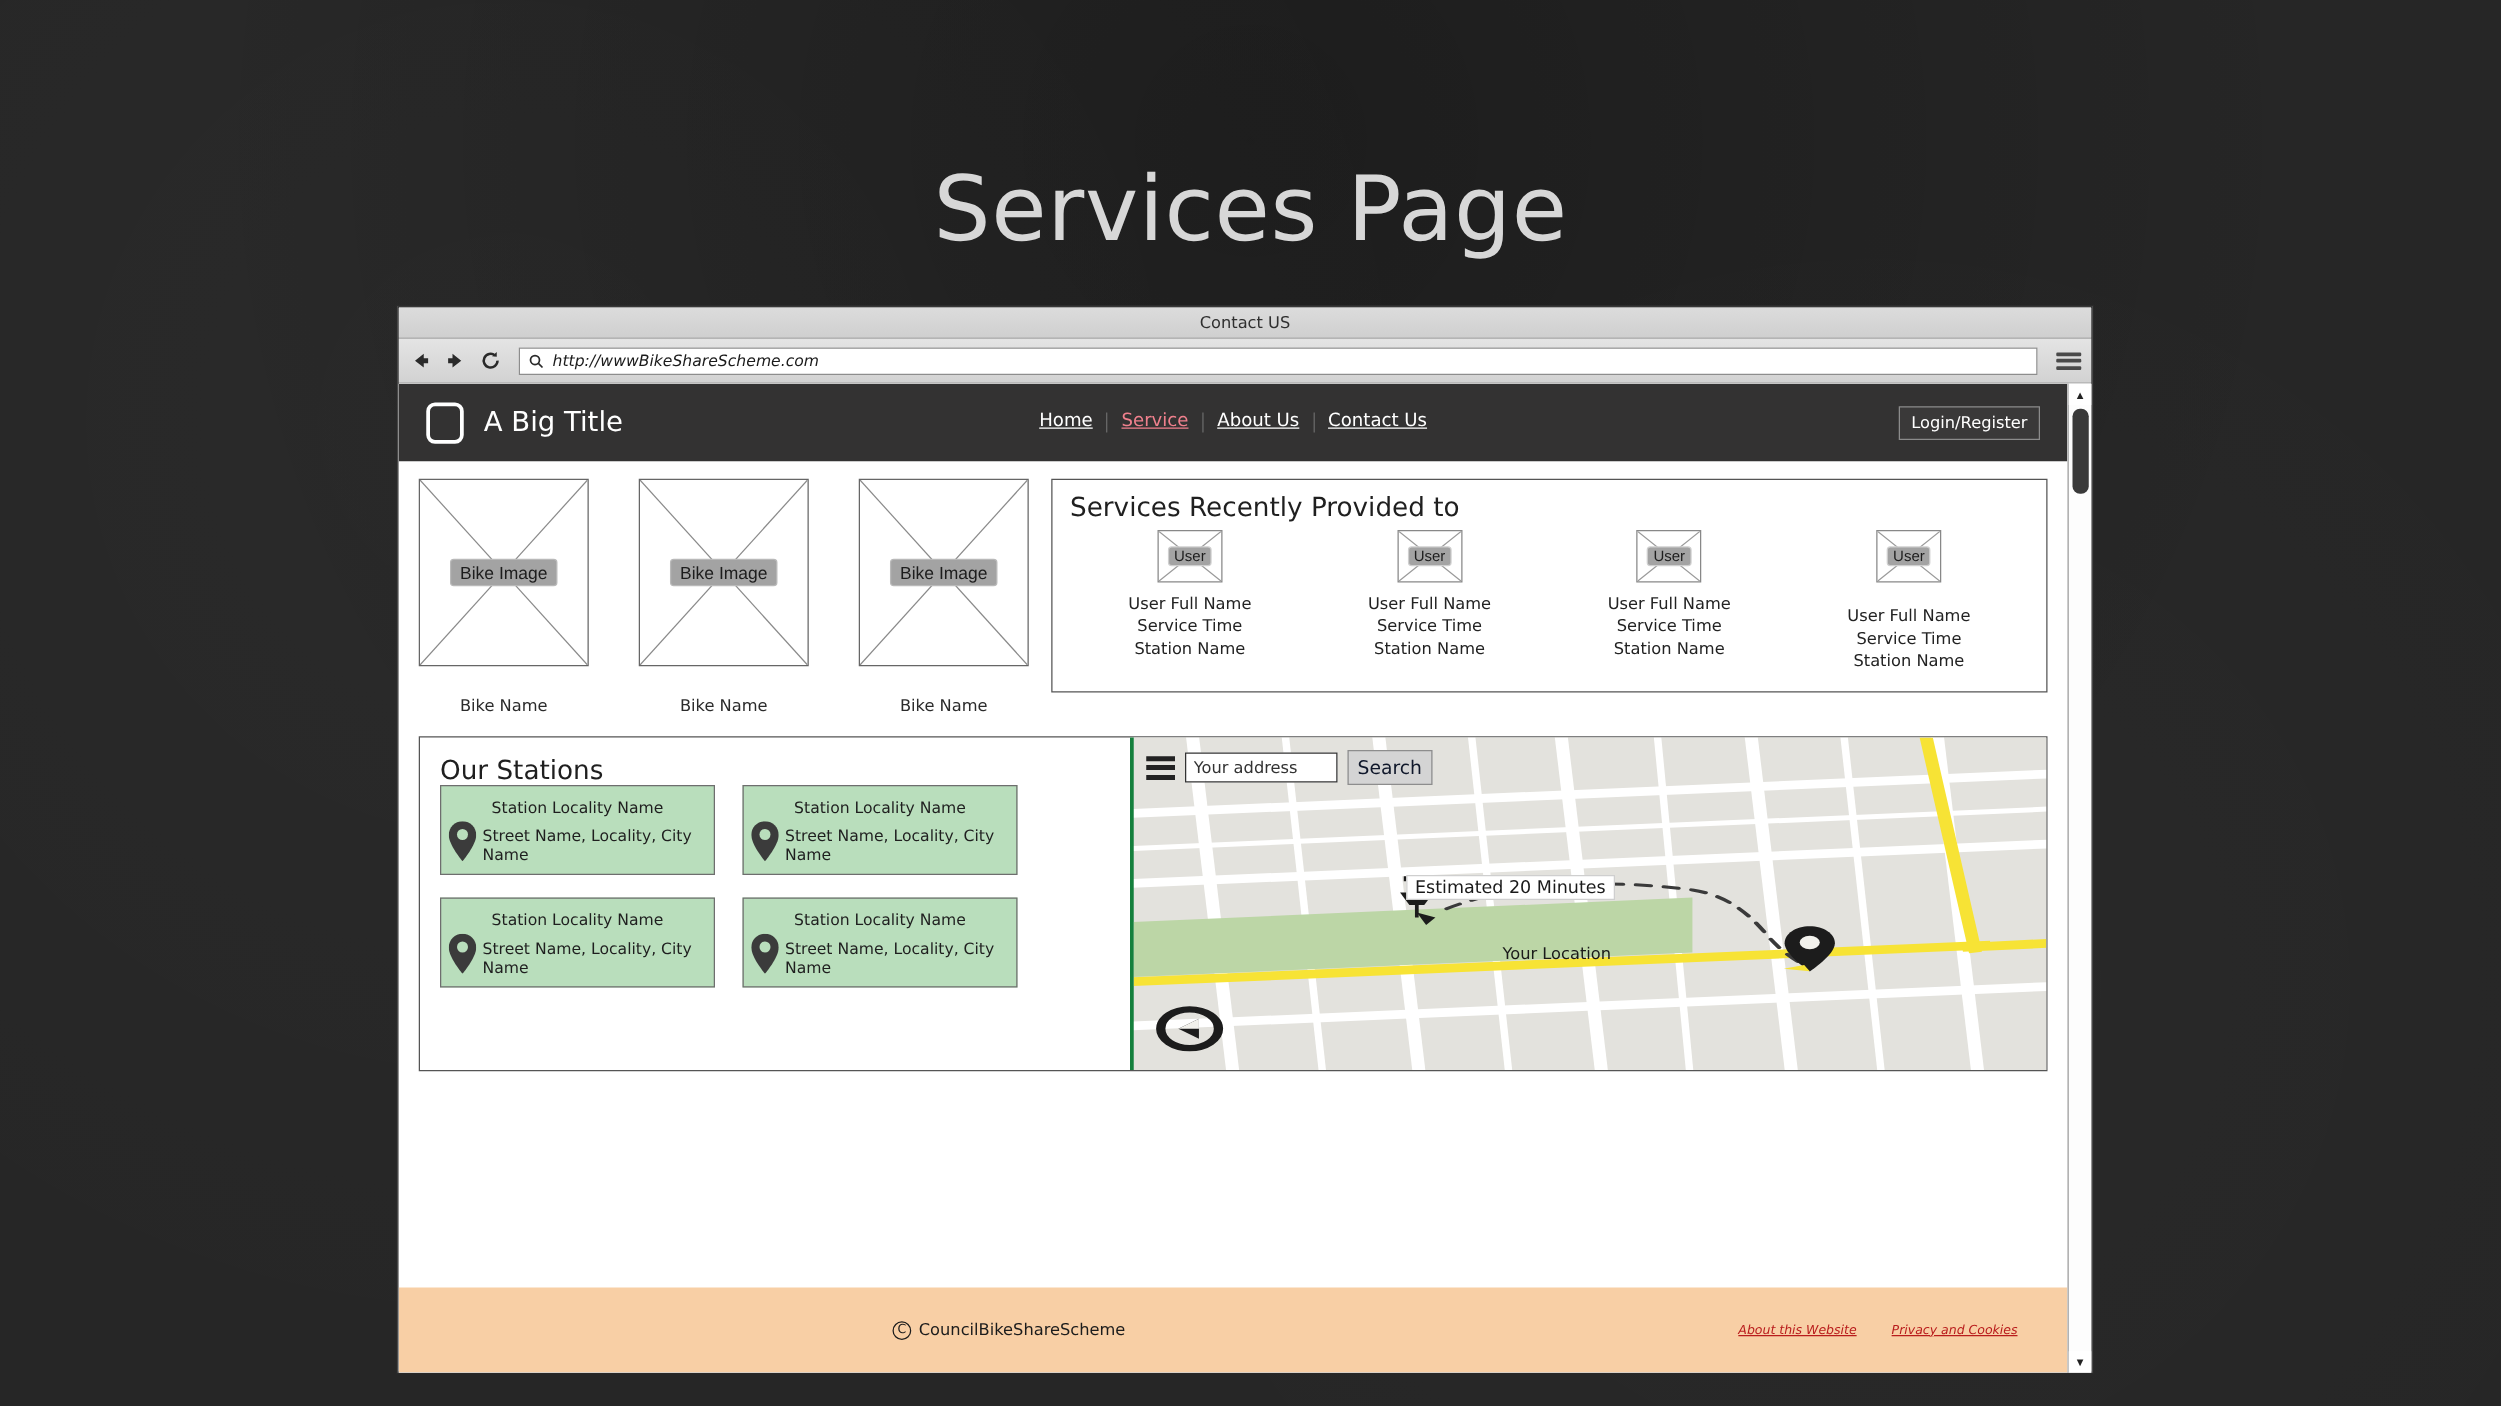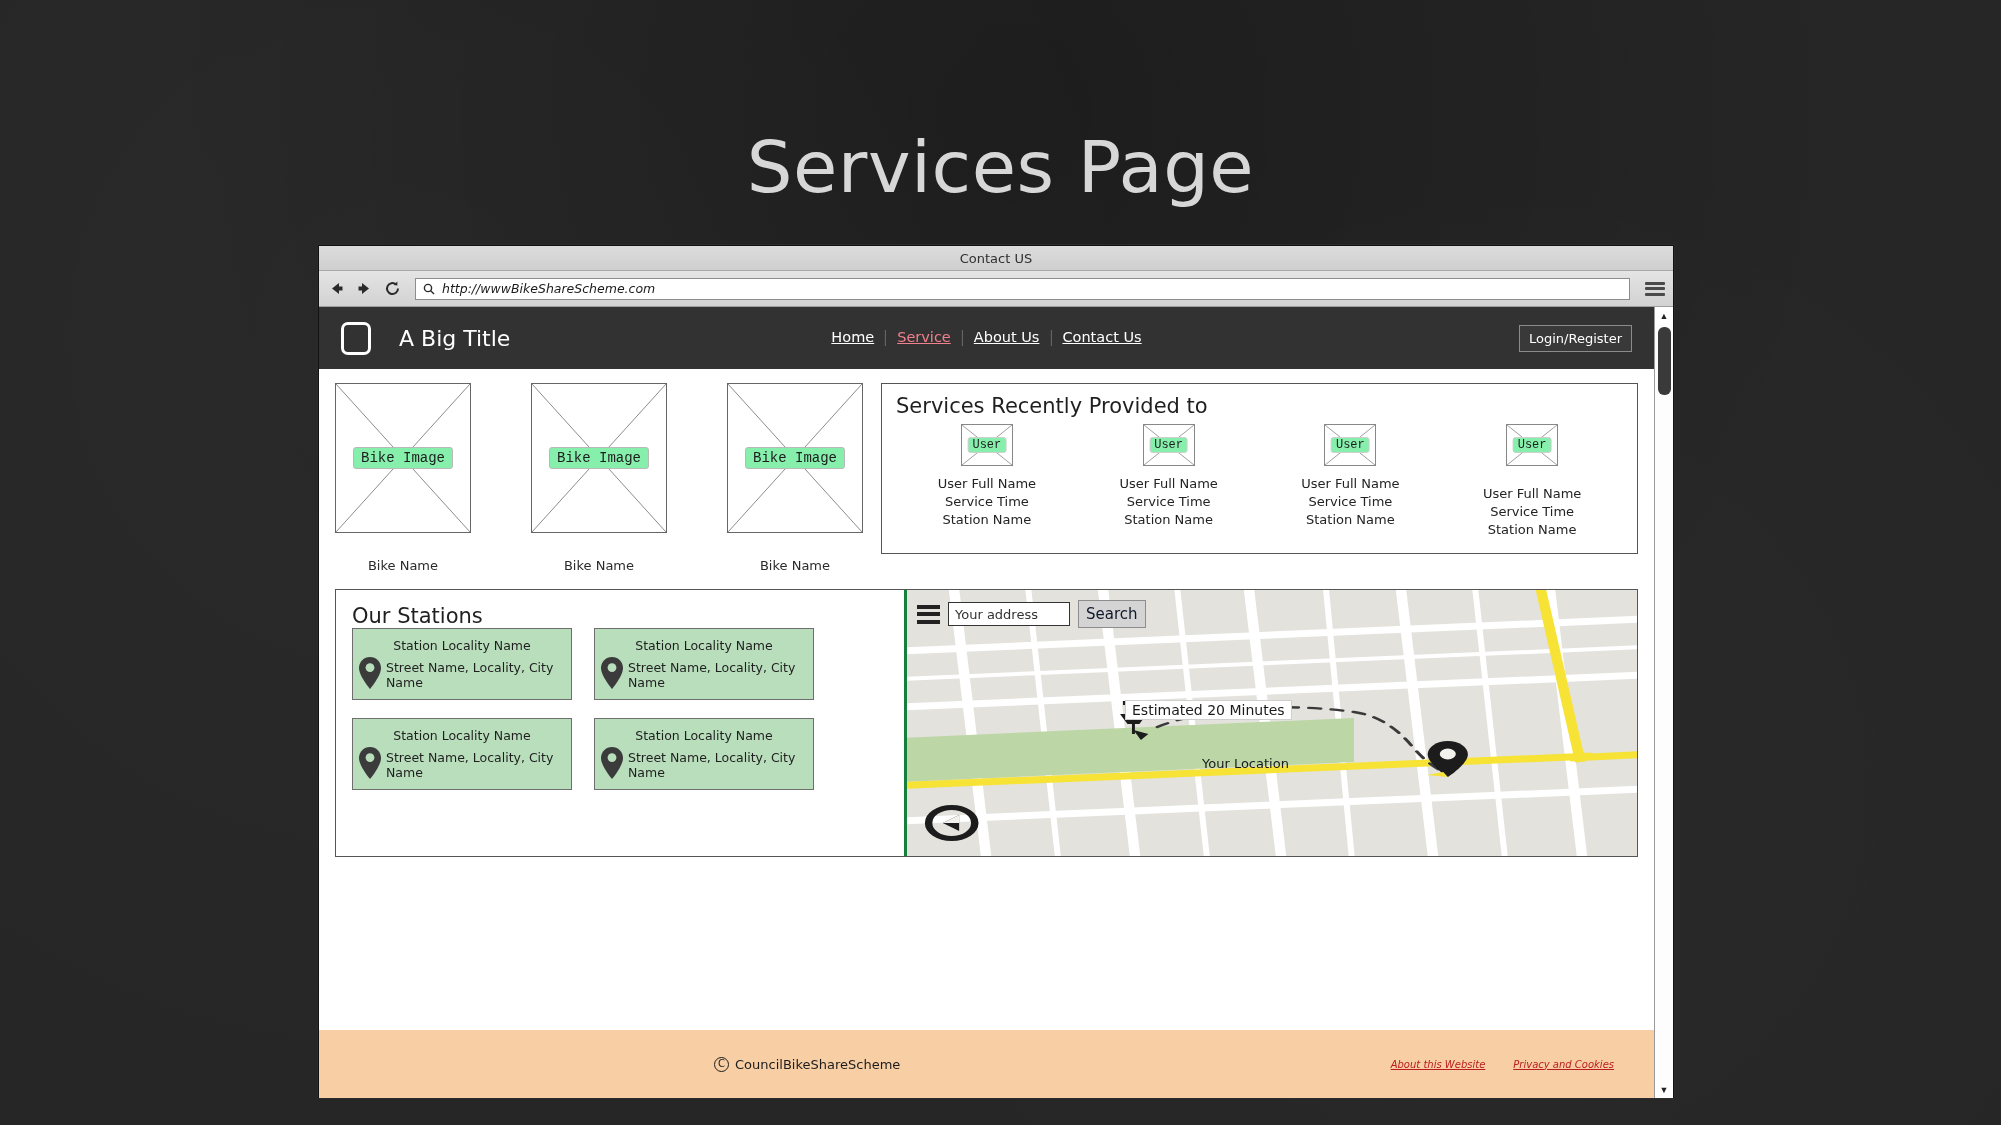--- a/index.html
+++ b/index.html
@@ -127,21 +127,21 @@
   }
 
   
   .site-nav {
     height: 62px;
     background: #333232;
     display: flex; align-items: center;
     padding: 0 22px;
     position: relative;
   }
-  .brand { display: flex; align-items: center; gap: 28px; }
+  .brand { display: flex; align-items: center; gap: 16px; }
   .logo-box {
     width: 30px; height: 33px;
     border: 3px solid #fff;
     border-radius: 7px;
   }
   .brand-title {
     color: #fff; font-size: 22px;
     font-family: "DejaVu Sans", sans-serif;
   }
   .menu {
@@ -170,41 +170,41 @@
     font-family: "DejaVu Sans", sans-serif;
   }
 
   
   .top-section {
     display: flex;
     padding: 14px 16px 0 16px;
     gap: 18px;
     align-items: flex-start;
   }
-  .bikes { display: flex; gap: 60px; }
+  .bikes { display: flex; gap: 40px; }
   .bike-card { width: 136px; }
   .bike-ph {
     width: 136px; height: 150px;
     border: 1px solid #666;
     position: relative;
     background: #fff;
   }
   .bike-ph svg { position: absolute; inset: 0; width: 100%; height: 100%; }
   .ph-label {
     position: absolute;
     left: 50%; top: 50%;
     transform: translate(-50%, -50%);
-    background: #86efac;
+    background: #a3a3a3;
     border: 1px solid #b9b9b9;
     border-radius: 3px;
     padding: 2px 7px;
     font-size: 14px;
     color: #1d1d1d;
     white-space: nowrap;
-    font-family: Liberation Mono, monospace;
+    font-family: Liberation Sans, sans-serif;
     text-align: right;
   }
   .bike-name {
     text-align: center;
     font-size: 13px;
     color: #2b2b2b;
     margin-top: 25px;
     font-family: "DejaVu Sans", sans-serif;
   }
 

